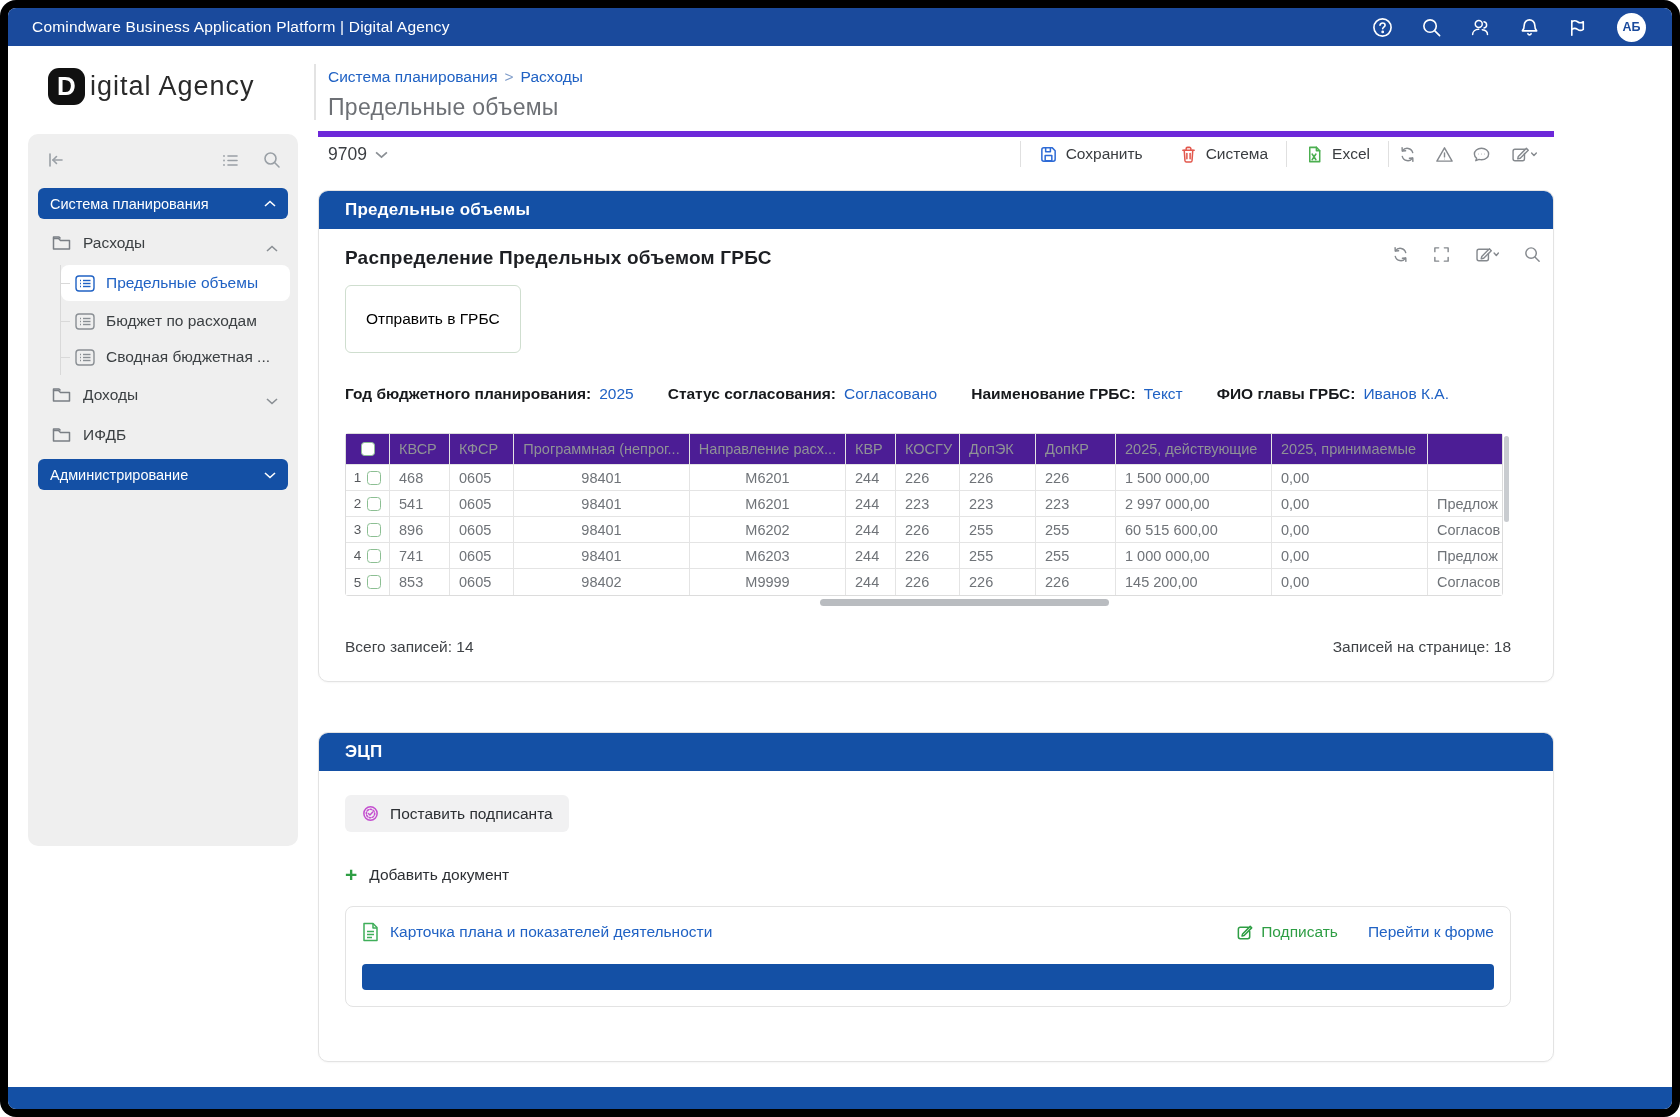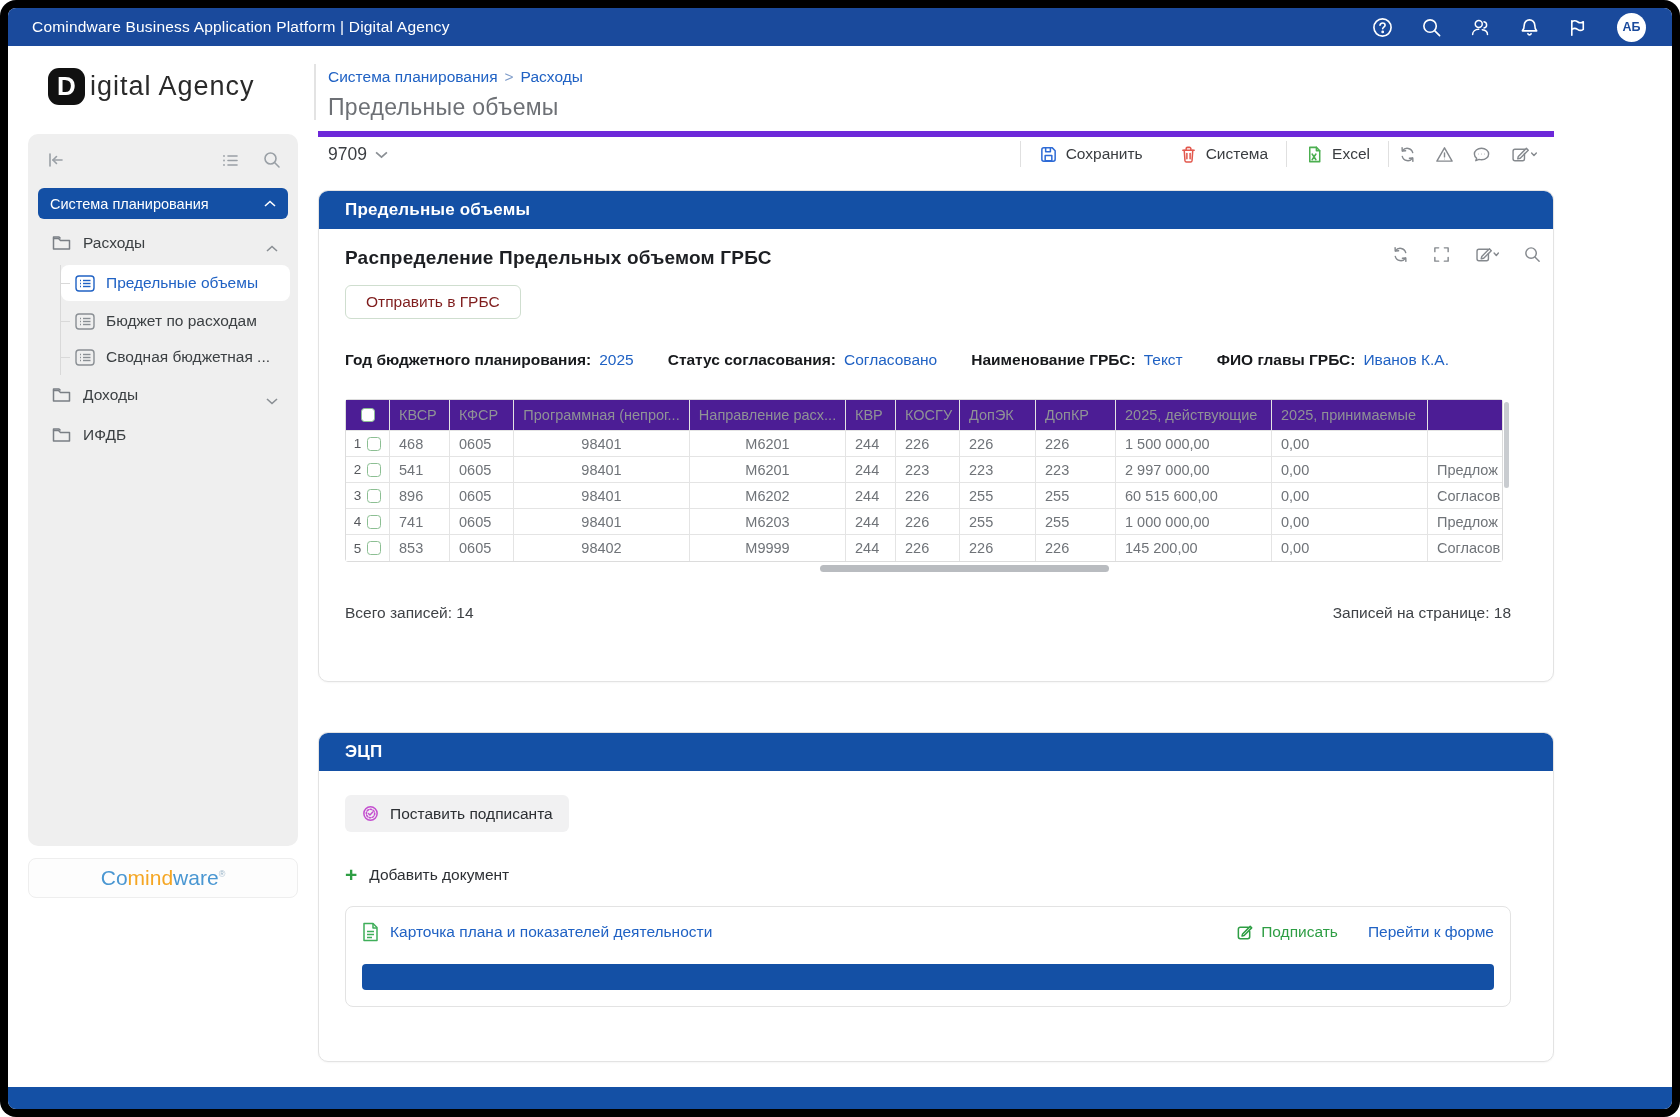--- a/index.html
+++ b/index.html
@@ -66,21 +66,21 @@
 
   .panel { position:absolute; left:0; width:1236px; background:#fff; border:1px solid #e3e3e3; border-radius:10px;
            box-shadow:0 1px 2px rgba(0,0,0,.04); overflow:hidden; }
   .panel-head { height:38px; background:var(--accent,#1450a5); color:#fff; display:flex; align-items:center;
                 padding-left:26px; font-size:17px; font-weight:600; letter-spacing:.2px; }
   .panel1 { top:144px; height:492px; }
   .panel2 { top:686px; height:330px; }
   .pbody { padding:18px 26px 0 26px; position:relative; }
   .h3 { font-size:19px; color:#1d1f23; font-weight:600; letter-spacing:.2px; }
   .send-btn { margin-top:16px; display:inline-block; background:#fff; border:1px solid #cfdecf; border-radius:6px;
-              padding:7px 20px; font-size:15.5px; color:#7f1d1d; cursor:pointer; }
+              padding:24px 20px; font-size:15.5px; color:#000000; cursor:pointer; }
   .fields { margin-top:32px; display:flex; align-items:center; gap:34px; position:relative; }
   .field { font-size:15.5px; color:#17191c; font-weight:600; white-space:nowrap; }
   .field .val { color:var(--link,#2062c4); font-weight:normal; margin-left:8px; }
   .grid-tools { position:absolute; right:2px; top:16px; display:flex; align-items:center; gap:4px; }
 
   .tbl { margin-top:30px; width:1158px; border:1px solid #dcdcdc; border-radius:3px; position:relative; }
   .tr { display:flex; border-bottom:1px solid #e4e4e4; }
   .tr:last-child { border-bottom:none; }
   .tr.th { background:#4c1d95; height:31px; }
   .tr.td { height:26px; background:#fff; }
@@ -280,25 +280,28 @@
           <span class="fico">
             <svg viewBox="0 0 19 16">
                   <path d="M1.5 3.5h5l2 2h9v8.5h-16z"></path>
                   <path d="M1.5 3.5v-1.5h5.5l1.5 1.5"></path>
                 </svg>
           </span>
           <span>ИФДБ</span>
         </span>
       </div>
 
+      <div class="pill">
+        <span>Администрирование</span>
+        <svg viewBox="0 0 12 8">
+              <polyline points="1,2 6,6.5 11,2"></polyline>
+            </svg>
+      </div>
     </div>
 
-    <div class="cw-card">
-      <span><span class="cw-blue">Co</span><span class="cw-orange">mind</span><span class="cw-blue">ware</span><span class="cw-reg">®</span></span>
-    </div>
   </aside>
 
   <main class="main">
     <div class="head-sep"></div>
     <div class="breadcrumb">
       <span>Система планирования</span><span class="sep">&gt;</span><span>Расходы</span>
     </div>
     <h1 class="page-title">Предельные объемы</h1>
 
     <div class="toolbar">

